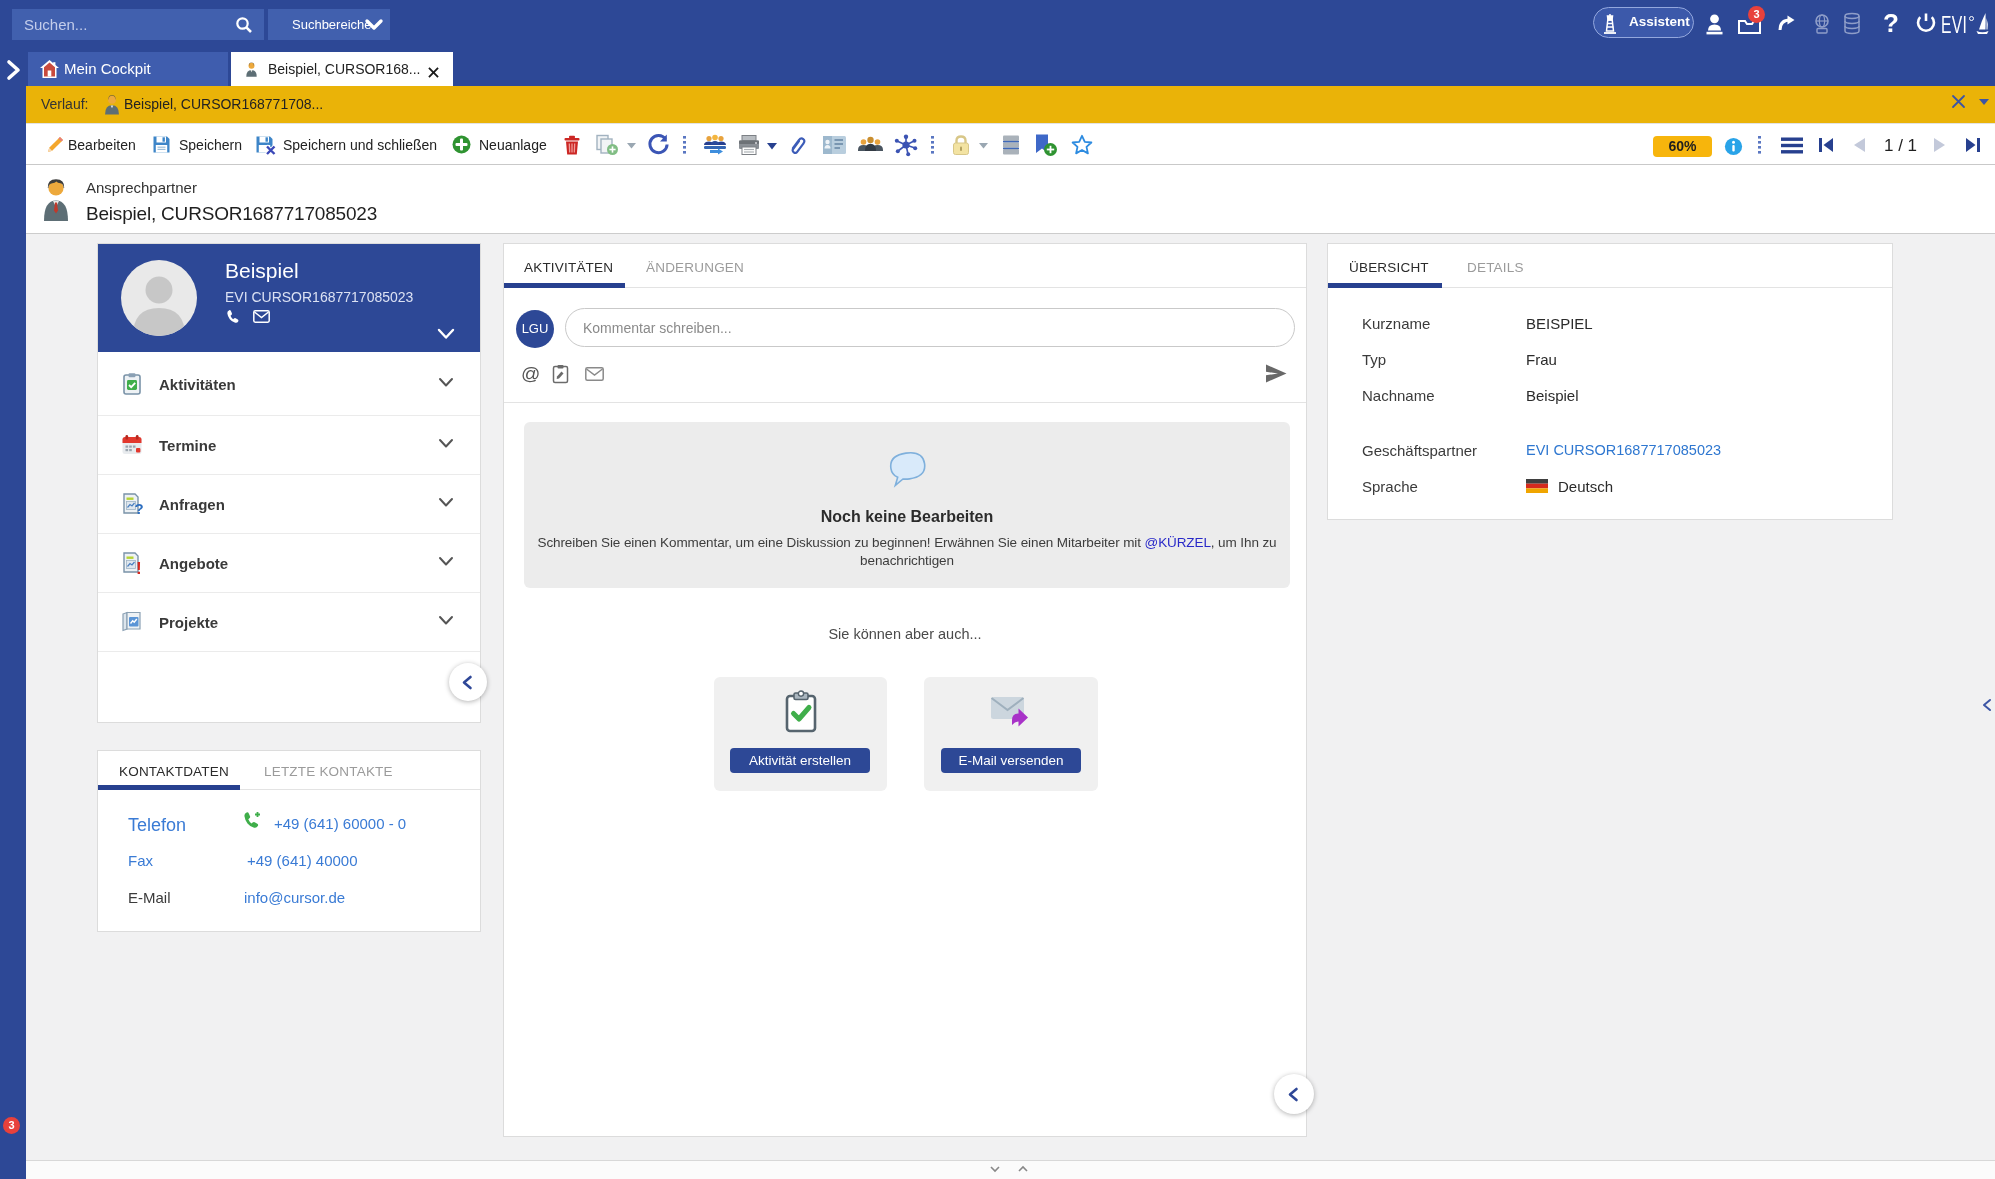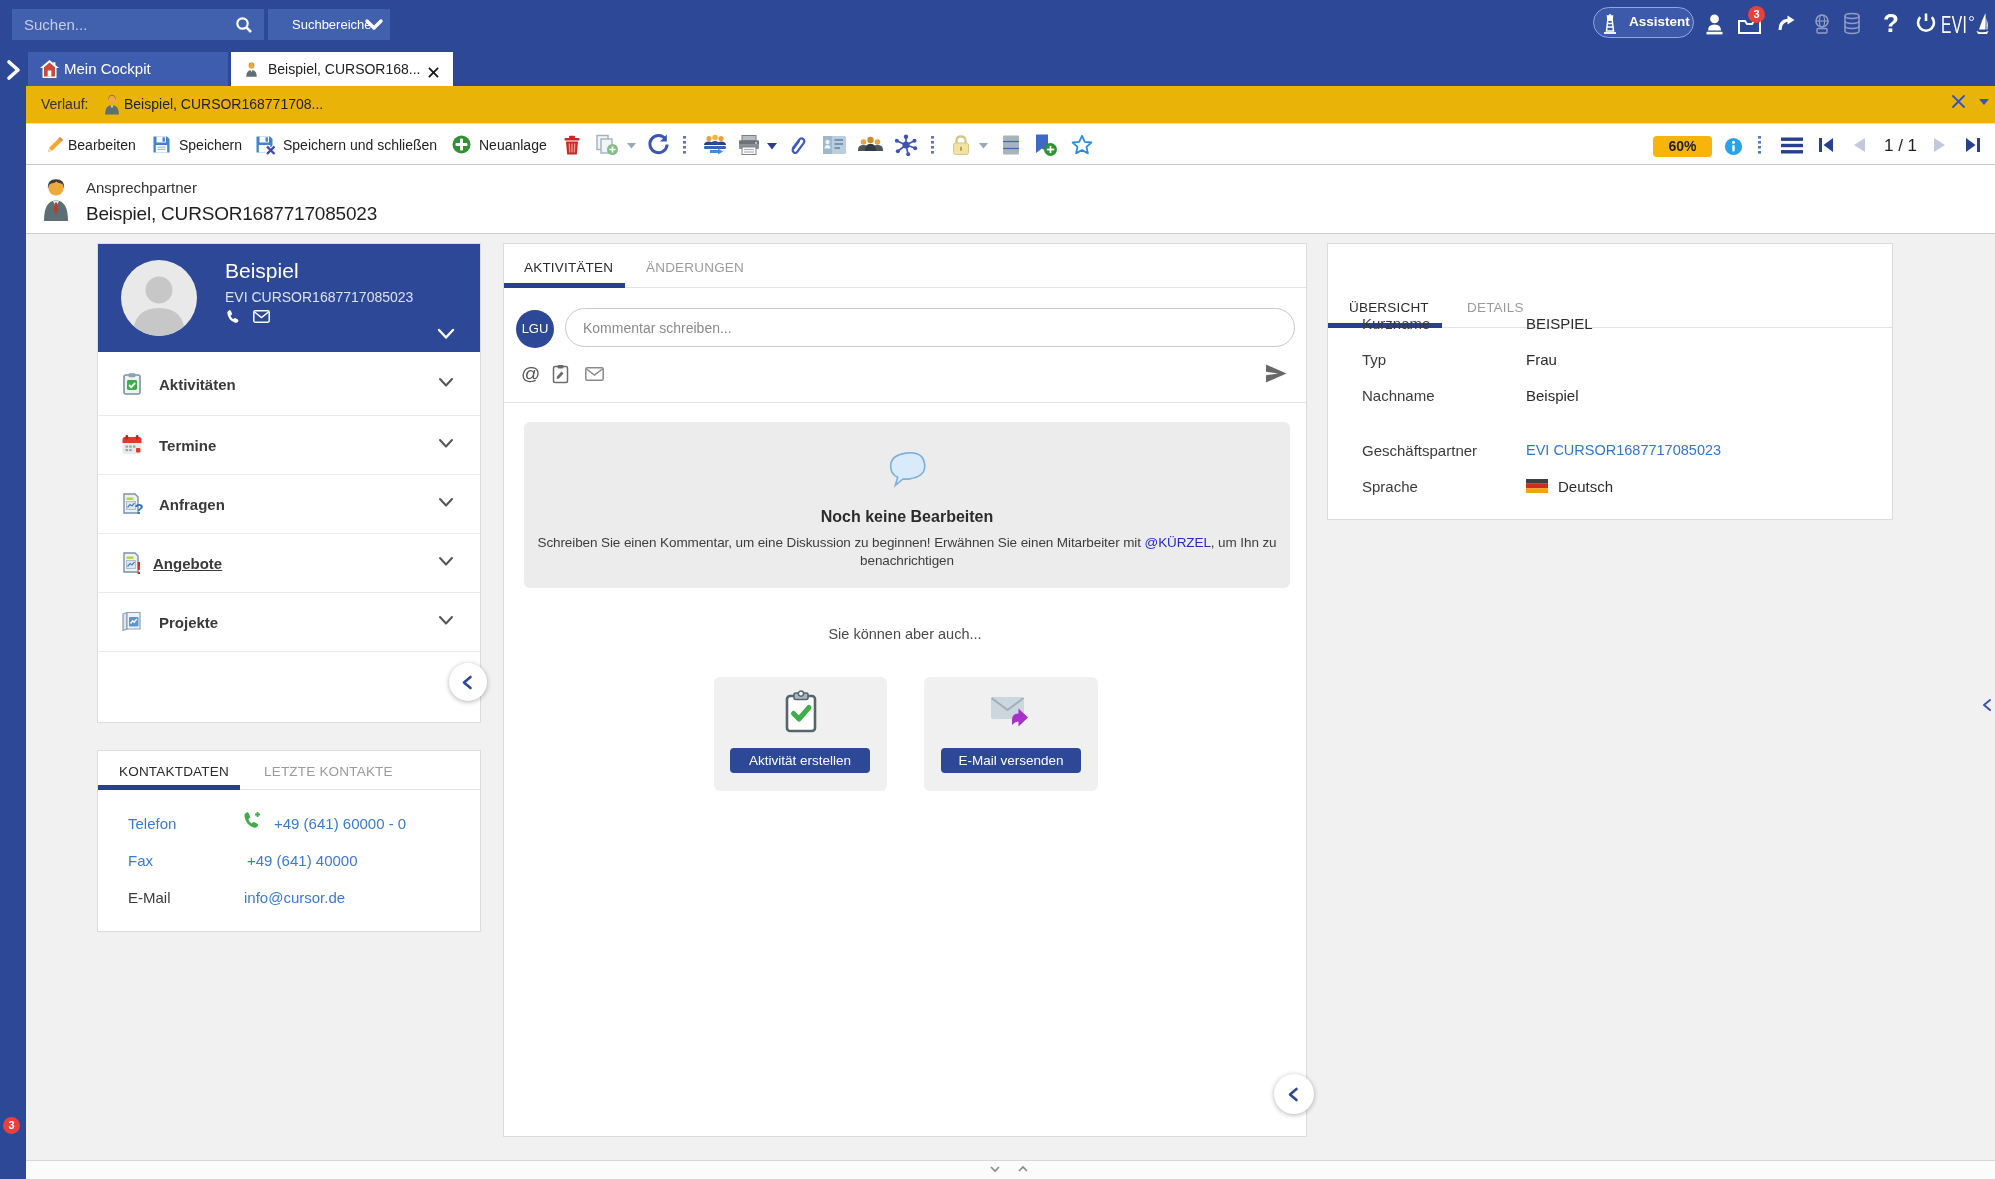--- a/index.html
+++ b/index.html
@@ -521,21 +521,21 @@
   <div class="menurow" style="position:absolute;left:0;top:290px;width:382px;height:59px;border-bottom:1px solid #ebebeb;">
     <span style="position:absolute;left:22px;top:17px;">
         <svg width="26" height="24" viewBox="0 0 26 24">
           <path d="M4 2 L15 2 L18 5 L18 21 L4 21 Z" fill="#eef2f5" stroke="#7a93a8" stroke-width="1.4"></path>
           <rect x="6.5" y="5.5" width="7" height="2.4" fill="#b6d435"></rect>
           <rect x="6.5" y="9.5" width="9" height="8" fill="#dfe7ee" stroke="#9fb4c5" stroke-width="0.8"></rect>
           <path d="M7.5 15.5 L10 12.5 L12 14 L14.5 11" fill="none" stroke="#4a7fc0" stroke-width="1.2"></path>
           <text x="16" y="22.5" font-size="17" font-weight="bold" fill="#d5291f" font-family="Liberation Sans">!</text>
         </svg>
       </span>
-    <span style="position:absolute;left:55px;top:21px;text-decoration:underline;">Angebote</span>
+    <span style="position:absolute;left:61px;top:21px;">Angebote</span>
     <span style="position:absolute;left:340px;top:22px;">
         <svg width="16" height="11" viewBox="0 0 16 11">
           <polyline points="2,2 8,8.5 14,2" fill="none" stroke="#555" stroke-width="2" stroke-linecap="round" stroke-linejoin="round"></polyline>
         </svg>
       </span>
   </div>
   <div class="menurow" style="position:absolute;left:0;top:349px;width:382px;height:59px;border-bottom:1px solid #ebebeb;">
     <span style="position:absolute;left:22px;top:17px;">
         <svg width="26" height="24" viewBox="0 0 26 24">
           <path d="M3 4 L7 2.5 L7 19 L3 20.5 Z" fill="#dde5ec" stroke="#8ba1b4" stroke-width="1.2"></path>
@@ -557,21 +557,21 @@
         <polyline points="9.5,2 3,7.5 9.5,13" fill="none" stroke="#2e4797" stroke-width="2.6" stroke-linecap="round" stroke-linejoin="round"></polyline>
       </svg>
     </div>
 </div>
 <div class="abs card" id="kontaktcard" style="left:97px;top:750px;width:384px;height:182px;">
   <div style="position:absolute;left:0;top:0;width:382px;height:39px;border-bottom:1px solid #e3e3e3;">
     <span class="tabtxt" style="position:absolute;left:21px;top:13px;color:#2b2b2b;">KONTAKTDATEN</span>
     <span class="tabtxt" style="position:absolute;left:166px;top:13px;color:#9b9b9b;">LETZTE KONTAKTE</span>
     <div style="position:absolute;left:0;top:34px;width:142px;height:5px;background:#27408f;"></div>
   </div>
-  <div style="position:absolute;left:30px;top:64px;font-size:15px;color:#3a7bd5;">Telefon</div>
+  <div style="position:absolute;left:30px;top:64px;font-size:18px;color:#3a7bd5;">Telefon</div>
   <div style="position:absolute;left:145px;top:60px;">
       <svg width="19" height="19" viewBox="0 0 19 19">
         <path d="M3.6 1.4 Q5.2 0.9 5.8 2.4 L7 5.2 Q7.5 6.4 6.4 7.3 L5.3 8.2 Q6.4 10.8 8.5 12.4 L9.6 11.4 Q10.6 10.5 11.7 11.2 L14.3 12.8 Q15.7 13.7 14.8 15.1 Q13.6 17.3 11.1 16.7 Q7.1 15.6 4.5 12.4 Q1.9 9.2 1.4 5.1 Q1.2 2.5 3.6 1.4 Z" fill="#3fae4a"></path>
         <path d="M12 3.5 L17 3.5 M14.5 1 L14.5 6" stroke="#3fae4a" stroke-width="1.8"></path>
       </svg>
     </div>
   <div style="position:absolute;left:176px;top:64px;font-size:15px;color:#3a7bd5;">+49 (641) 60000 - 0</div>
   <div style="position:absolute;left:30px;top:101px;font-size:15px;color:#3a7bd5;">Fax</div>
   <div style="position:absolute;left:149px;top:101px;font-size:15px;color:#3a7bd5;">+49 (641) 40000</div>
   <div style="position:absolute;left:30px;top:138px;font-size:15px;color:#3b3b3b;">E-Mail</div>
@@ -639,21 +639,21 @@
     <div style="position:absolute;left:17px;top:71px;width:140px;height:25px;background:#2d4896;border-radius:4px;color:#fff;font-size:13.5px;text-align:center;line-height:25px;">E-Mail versenden</div>
   </div>
   <div style="position:absolute;left:770px;top:830px;width:40px;height:40px;border-radius:50%;background:#fff;box-shadow:0 1px 5px rgba(0,0,0,0.3);"></div>
   <div style="position:absolute;left:783px;top:843px;">
       <svg width="12" height="15" viewBox="0 0 12 15">
         <polyline points="9.5,2 3,7.5 9.5,13" fill="none" stroke="#2e4797" stroke-width="2.6" stroke-linecap="round" stroke-linejoin="round"></polyline>
       </svg>
     </div>
 </div>
 <div class="abs card" id="rightcard" style="left:1327px;top:243px;width:566px;height:277px;">
-  <div style="position:absolute;left:0;top:0;width:564px;height:44px;border-bottom:1px solid #e3e3e3;margin-top:40px;">
+  <div style="position:absolute;left:0;top:0;width:564px;height:44px;border-bottom:1px solid #e3e3e3;">
     <span class="tabtxt" style="position:absolute;left:21px;top:16px;color:#2b2b2b;">ÜBERSICHT</span>
     <span class="tabtxt" style="position:absolute;left:139px;top:16px;color:#9b9b9b;">DETAILS</span>
     <div style="position:absolute;left:0;top:39px;width:114px;height:5px;background:#27408f;"></div>
   </div>
   <div style="position:absolute;left:34px;top:71px;font-size:15px;color:#3b3b3b;">Kurzname</div>
   <div style="position:absolute;left:198px;top:71px;font-size:15px;color:#2b2b2b;">BEISPIEL</div>
   <div style="position:absolute;left:34px;top:107px;font-size:15px;color:#3b3b3b;">Typ</div>
   <div style="position:absolute;left:198px;top:107px;font-size:15px;color:#2b2b2b;">Frau</div>
   <div style="position:absolute;left:34px;top:143px;font-size:15px;color:#3b3b3b;">Nachname</div>
   <div style="position:absolute;left:198px;top:143px;font-size:15px;color:#2b2b2b;">Beispiel</div>

